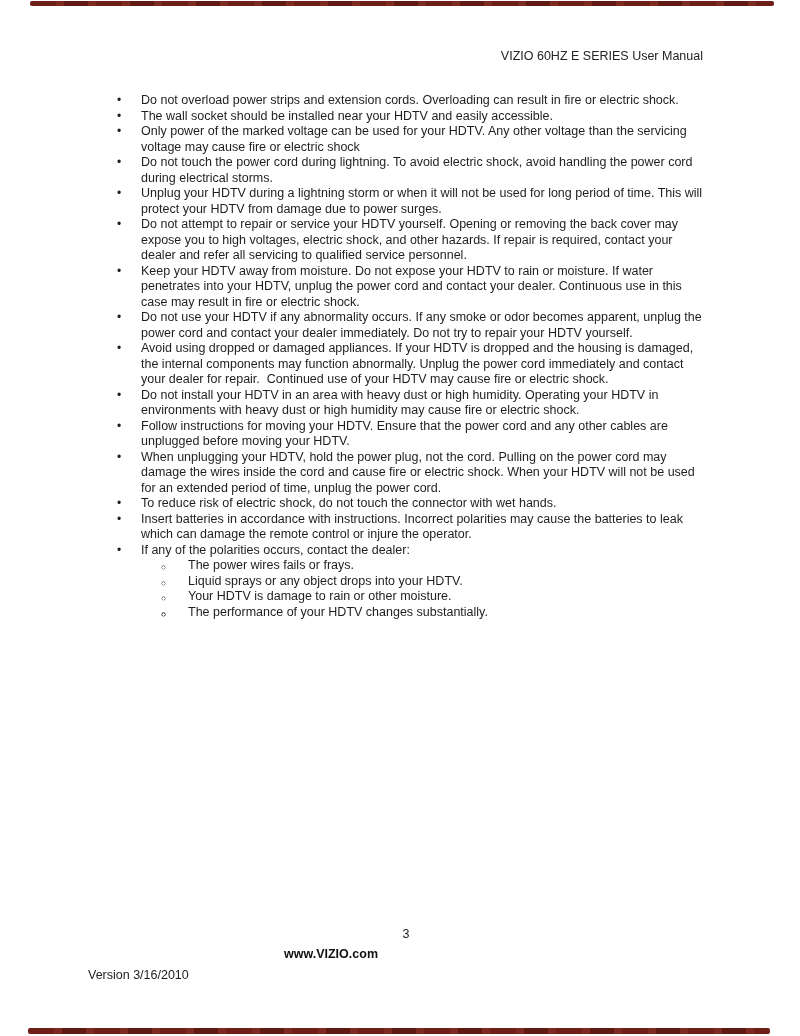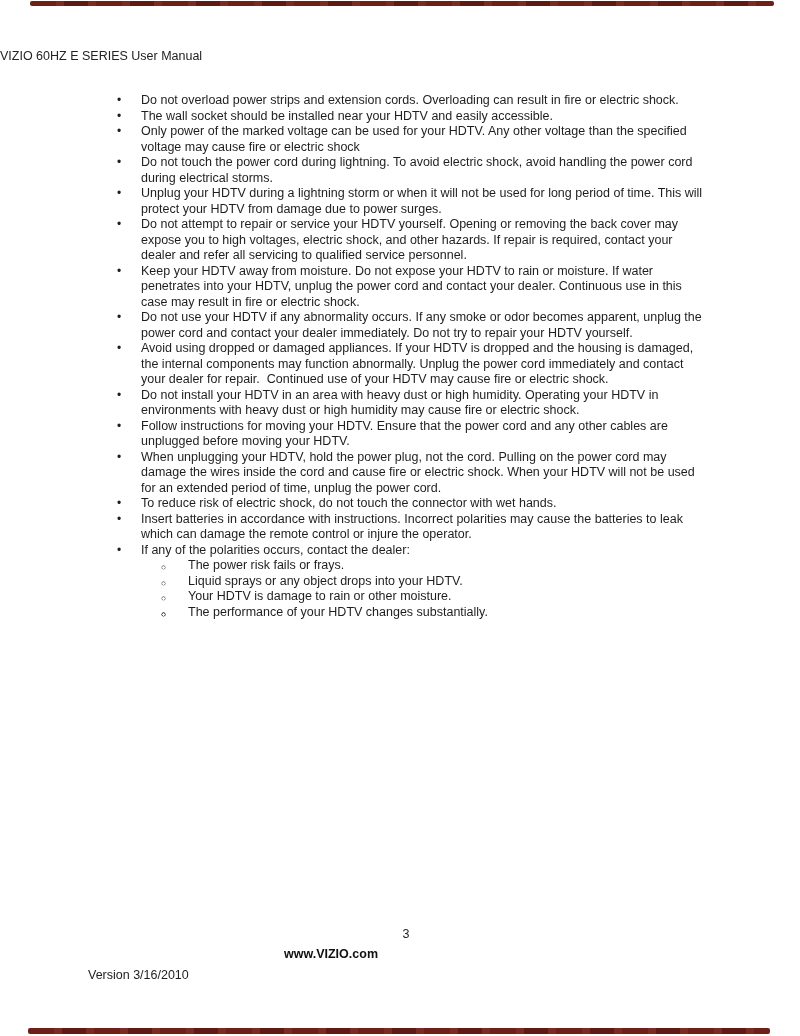--- a/index.html
+++ b/index.html
@@ -29,20 +29,21 @@
     border-radius: 2px;
   }
   .tear-top    { left: 30px; top: 1px;    width: 744px; height: 5px; }
   .tear-bottom { left: 28px; top: 1028px; width: 742px; height: 6px; }
 
   .header {
     position: absolute;
     top: 49px;
     left: 0;
     right: 97px;
+    text-align: right;
     font-size: 12.5px;
     color: #232323;
   }
 
   ul.bullets {
     position: absolute;
     top: 93px;
     left: 0;
     width: 800px;
     margin: 0;
@@ -130,21 +131,21 @@
     </li>
 
     <li class="b-item">
       <span class="marker b-marker">•</span>
       <span class="b-text">The wall socket should be installed near your HDTV and easily accessible.</span>
       
     </li>
 
     <li class="b-item">
       <span class="marker b-marker">•</span>
-      <span class="b-text">Only power of the marked voltage can be used for your HDTV. Any other voltage than the specified voltage may cause fire or electric shock</span>
+      <span class="b-text">Only power of the marked voltage can be used for your HDTV. Any other voltage than the servicing voltage may cause fire or electric shock</span>
       
     </li>
 
     <li class="b-item">
       <span class="marker b-marker">•</span>
       <span class="b-text">Do not touch the power cord during lightning. To avoid electric shock, avoid handling the power cord during electrical storms.</span>
       
     </li>
 
     <li class="b-item">
@@ -206,21 +207,21 @@
       <span class="b-text">Insert batteries in accordance with instructions. Incorrect polarities may cause the batteries to leak which can damage the remote control or injure the operator.</span>
       
     </li>
 
     <li class="b-item">
       <span class="marker b-marker">•</span>
       <span class="b-text">If any of the polarities occurs, contact the dealer:</span>
       <ul class="subs">
     <li class="s-item">
       <span class="marker s-marker">○</span>
-      <span class="s-text">The power risk fails or frays.</span>
+      <span class="s-text">The power wires fails or frays.</span>
     </li>
 
     <li class="s-item">
       <span class="marker s-marker">○</span>
       <span class="s-text">Liquid sprays or any object drops into your HDTV.</span>
     </li>
 
     <li class="s-item">
       <span class="marker s-marker">○</span>
       <span class="s-text">Your HDTV is damage to rain or other moisture.</span>

